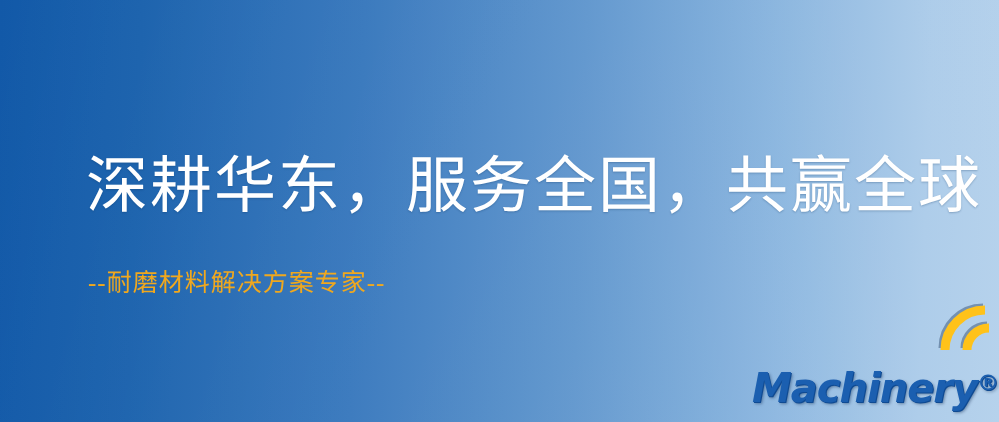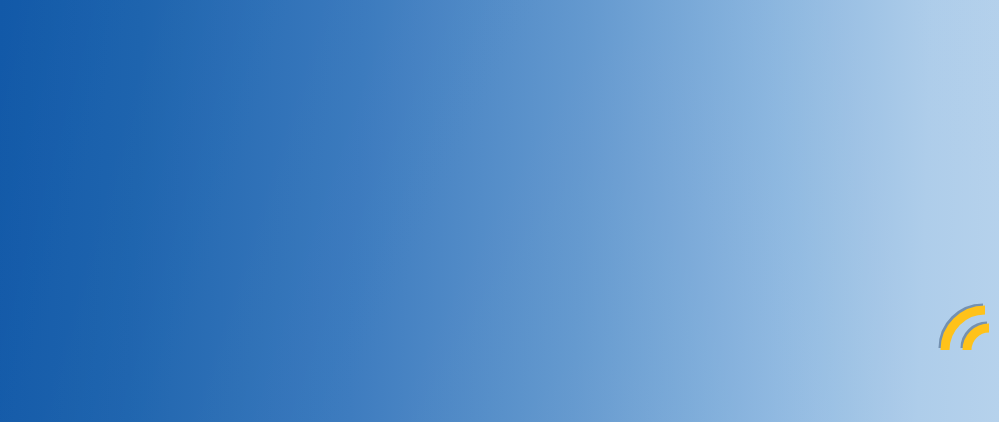--- a/index.html
+++ b/index.html
@@ -128,34 +128,39 @@
     font-style: normal;
     vertical-align: 12px;
     letter-spacing: 0;
   }
 </style>
 </head>
 <body>
 
 <div class="banner">
 
+  <div class="headline">深耕华东，服务全国，共赢全球</div>
 
+  <div class="subtitle">--耐磨材料解决方案专家--</div>
 
   <div class="logo">
 
     <div class="logo-mark">
 
 
       <svg class="logo-waves" viewBox="0 0 66 62">
         <g fill="none" stroke="#ffc21a" stroke-width="9" stroke-linecap="butt">
           <path d="M 8 58 A 40 40 0 0 1 48 18" transform="translate(-2,-2)" stroke="rgba(0,30,70,0.35)"></path>
           <path d="M 8 58 A 40 40 0 0 1 48 18"></path>
           <path d="M 30 58 A 22 22 0 0 1 52 36" transform="translate(-2,-2)" stroke="rgba(0,30,70,0.35)"></path>
           <path d="M 30 58 A 22 22 0 0 1 52 36"></path>
         </g>
       </svg>
 
     </div>
 
+    <div class="logo-sub">
+      <span>Machinery</span><span class="reg">®</span>
+    </div>
 
   </div>
 
 </div>
 
 </body></html>

